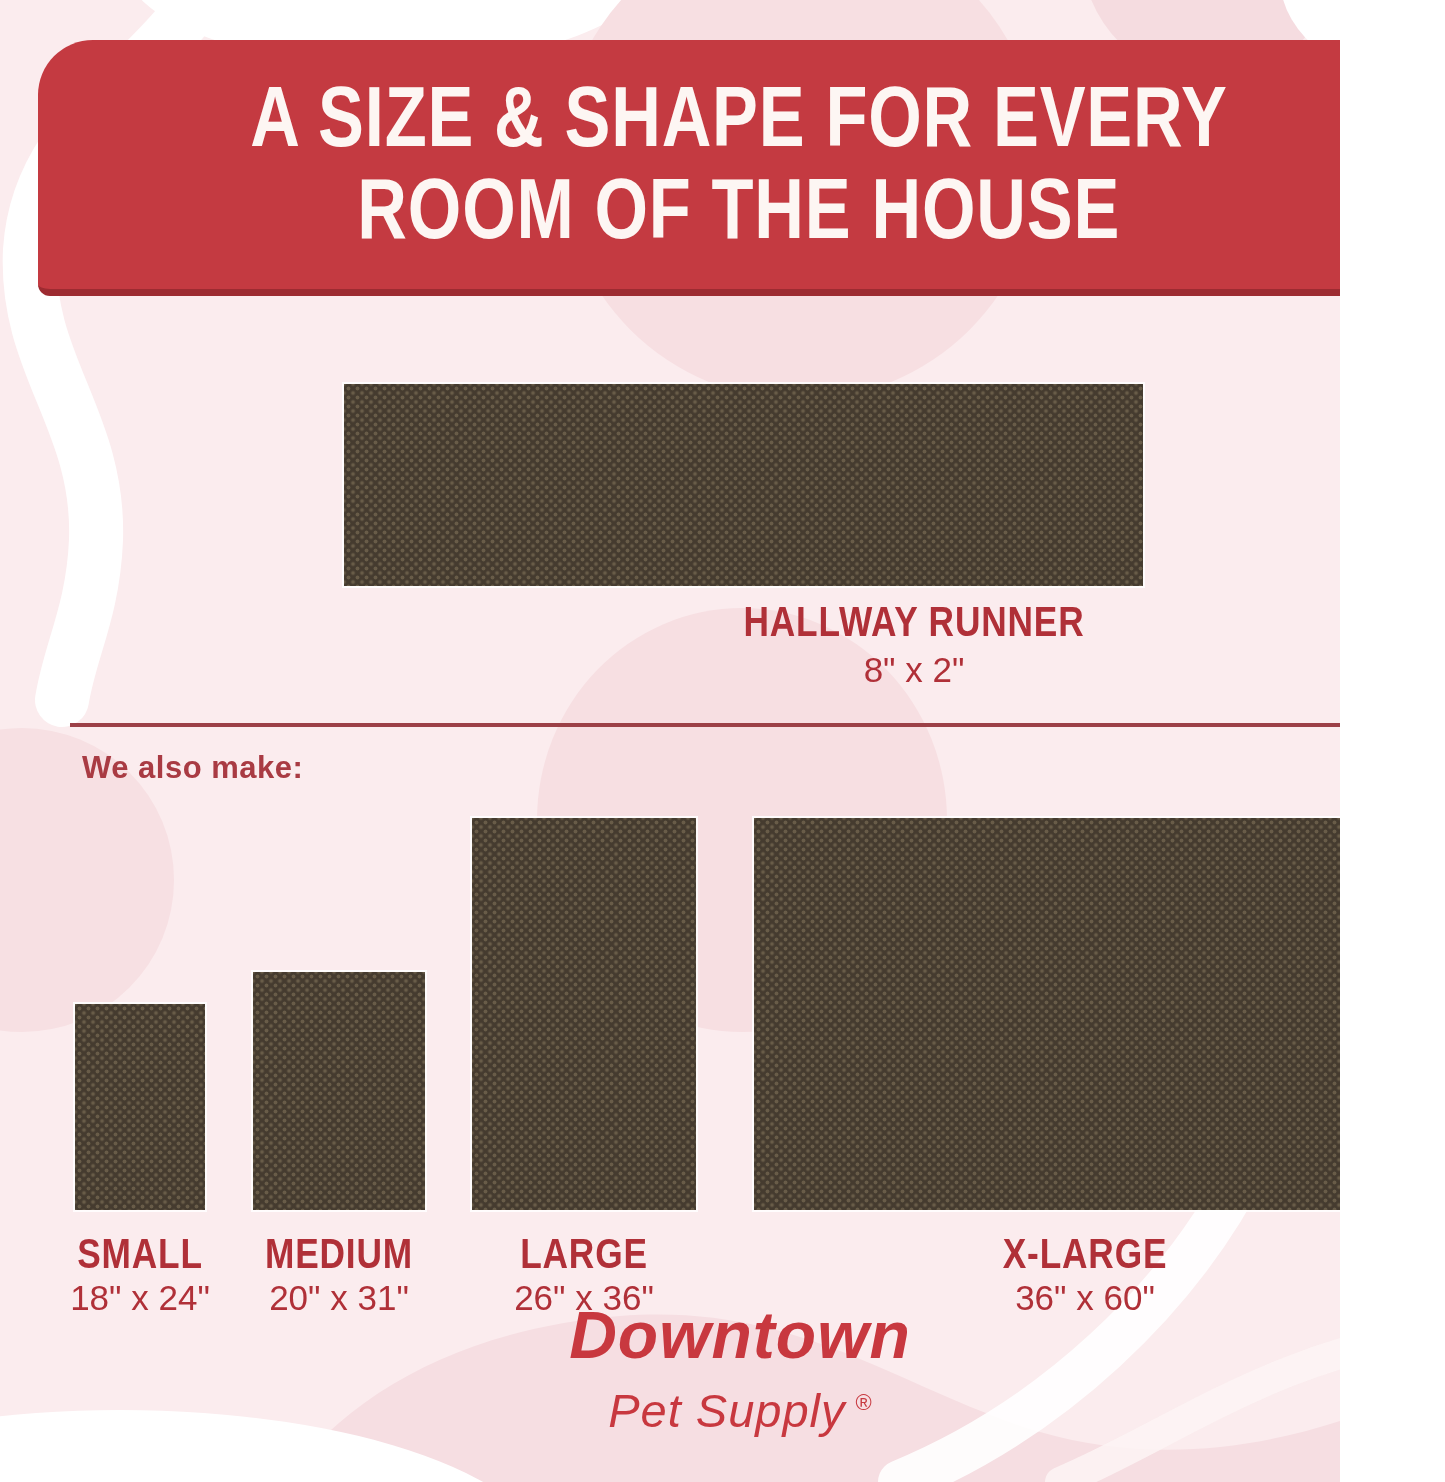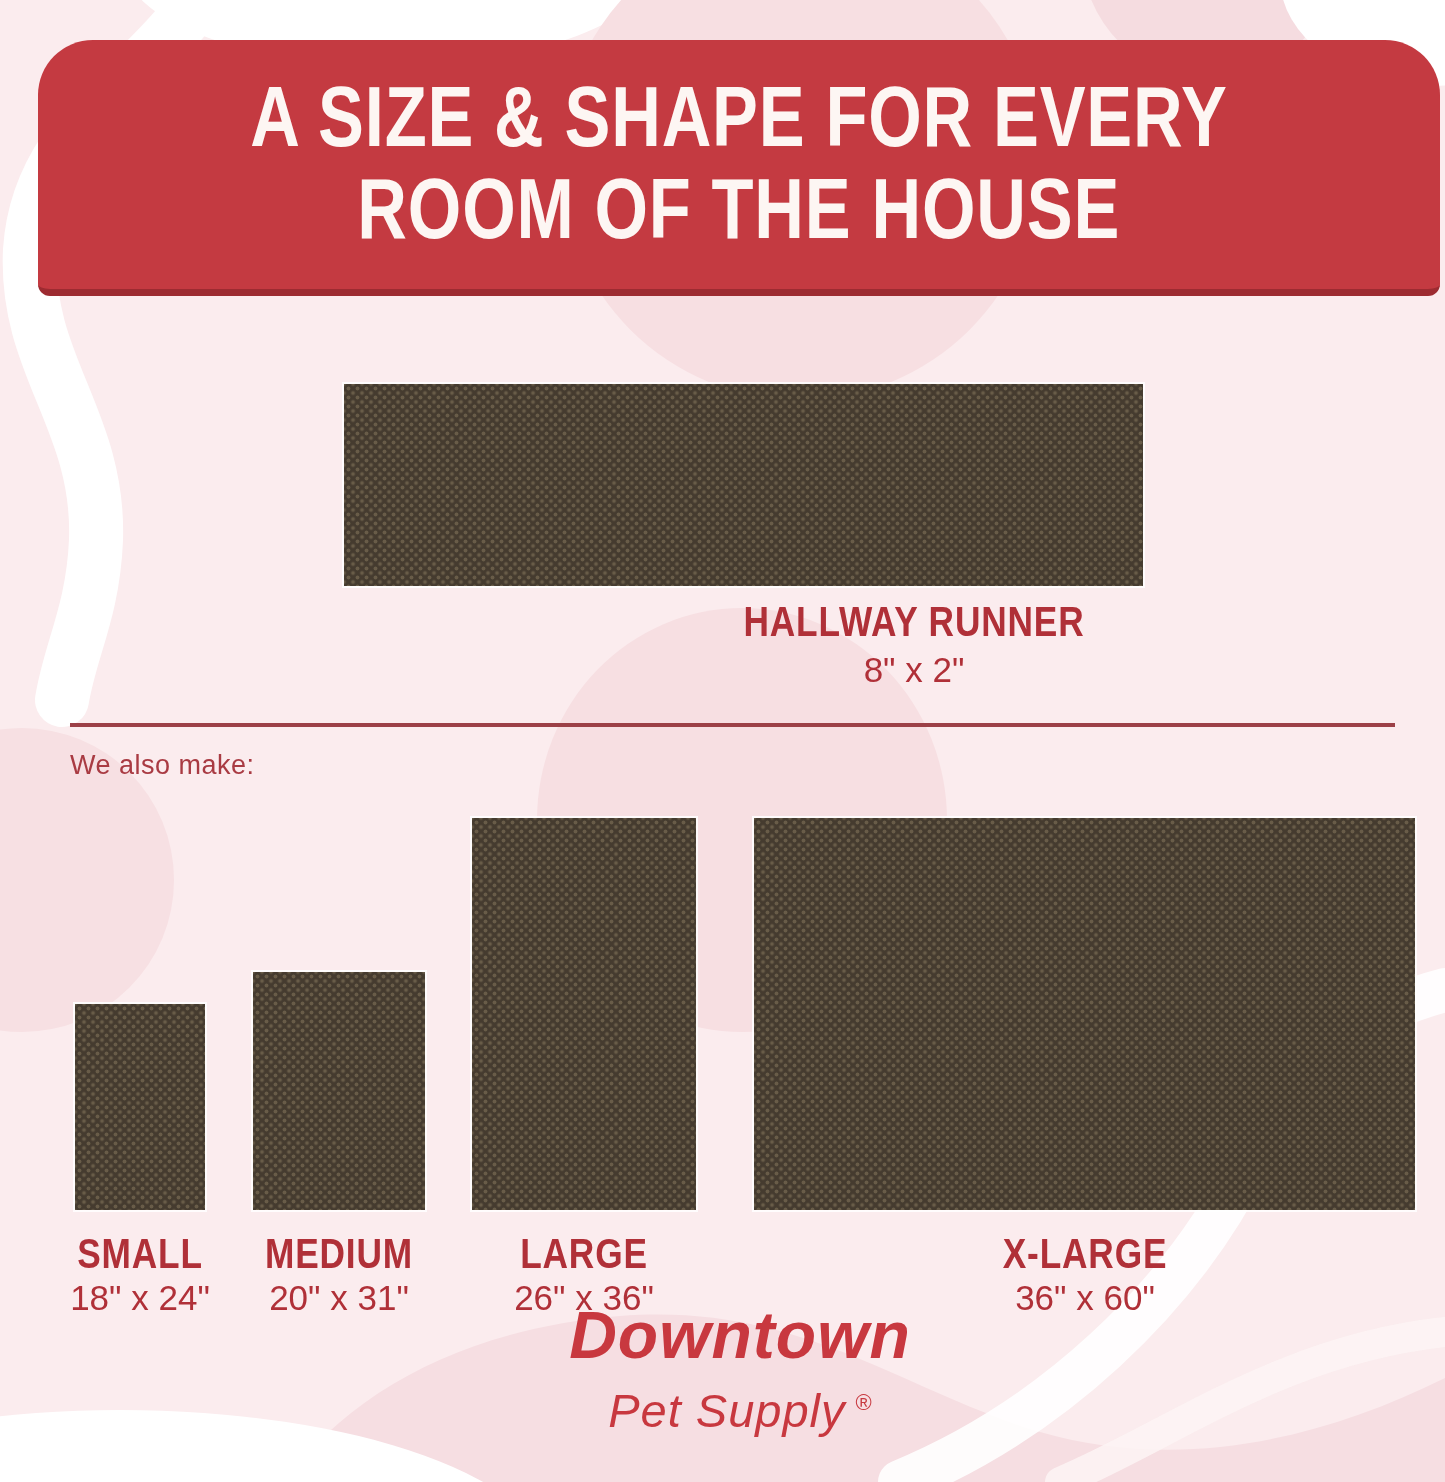--- a/index.html
+++ b/index.html
@@ -1,17 +1,17 @@
 <!DOCTYPE html>
 <html style="--banner-red: #c43a41; --banner-shadow: #9d2b31; --label-red: #b03038; --divider-red: #9c4047; --mat-brown: #453b2f; --background-pink: #fbecee; --deco-pink: #f6dee2; --logo-red: #c8383f;"><head>
 <meta charset="utf-8">
 <style>
   html,body{margin:0;padding:0;background:#fff;}
   .canvas{
-    position:relative;width:1445px;height:1482px;overflow:hidden;
+    position:relative;width:1340px;height:1482px;overflow:hidden;
     background:var(--background-pink,#fbecee);
     font-family:"Liberation Sans",sans-serif;
   }
   .deco{position:absolute;inset:0;width:1445px;height:1482px;z-index:0;}
 
   
   .banner{
     position:absolute;left:38px;top:40px;width:1402px;height:256px;z-index:2;
     background:var(--banner-red,#c43a41);
     border-radius:55px 55px 12px 12px;
@@ -62,22 +62,22 @@
   .dims-small {left:10px; top:1278px;}
   .dims-medium{left:209px;top:1278px;}
   .dims-large {left:454px;top:1278px;}
   .dims-xlarge{left:955px;top:1278px;}
 
   .divider{
     position:absolute;left:70px;top:723px;width:1325px;height:4px;z-index:2;
     background:var(--divider-red,#9c4047);
   }
   .also-make{
-    position:absolute;left:70px;top:750px;z-index:2;
-    color:#a93b43;font-size:27px;font-weight:400;letter-spacing:0.5px;
+    position:absolute;left:82px;top:750px;z-index:2;
+    color:#a93b43;font-size:31px;font-weight:700;letter-spacing:0.5px;
   }
 
   
   .brand{position:absolute;left:440px;top:1304px;width:600px;z-index:3;text-align:center;}
   .brand-name{
     color:var(--logo-red,#c8383f);font-weight:700;font-style:italic;
     font-size:66px;line-height:62px;letter-spacing:1px;
   }
   .brand-tagline{
     color:var(--logo-red,#c8383f);font-weight:400;font-style:italic;

